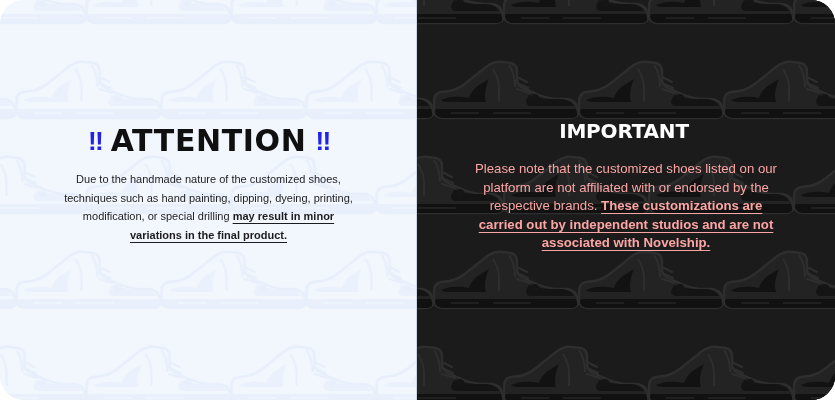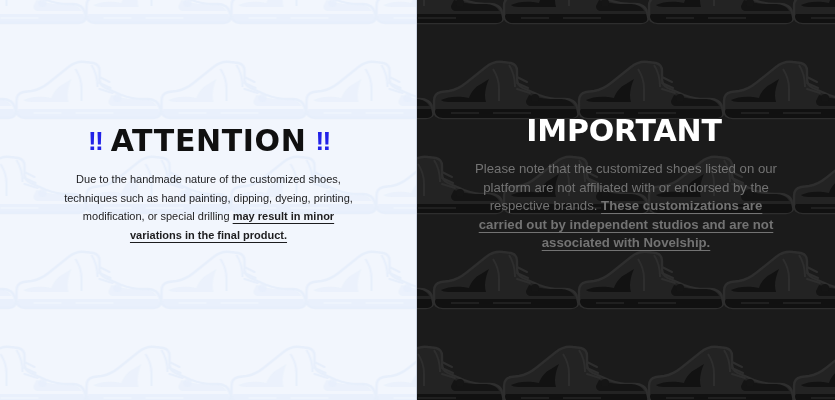--- a/index.html
+++ b/index.html
@@ -10,20 +10,21 @@
   body {
     font-family: "Liberation Sans", sans-serif;
   }
 
   #banner {
     position: relative;
     width: 835px;
     height: 400px;
     display: flex;
     overflow: hidden;
+    border-radius: 24px;
   }
 
   .panel {
     position: relative;
     height: 100%;
     overflow: hidden;
     display: flex;
     flex-direction: column;
     align-items: center;
     justify-content: flex-start;
@@ -109,38 +110,38 @@
     text-decoration: underline;
     text-underline-offset: 2.5px;
   }
 
   
   #right-content {
     padding-top: 116px;
   }
   #disclaimer-heading {
     font-family: "DejaVu Sans", sans-serif;
-    font-size: 30px;
+    font-size: 20px;
     font-weight: 800;
     line-height: 30px;
     letter-spacing: -0.2px;
     color: #ffffff;
     margin: 0 4px 14px 0;
     text-transform: uppercase;
   }
   #disclaimer-heading .hl {
     display: block;
     white-space: nowrap;
   }
 
   #disclaimer-body {
     width: 318px;
     font-size: 13.2px;
     line-height: 18.5px;
-    color: #737373;
+    color: #fca5a5;
     margin: 0;
   }
   #disclaimer-body .emph {
     font-weight: 700;
     text-decoration: underline;
     text-underline-offset: 2.5px;
   }
 
   #panel-divider {
     position: absolute;

